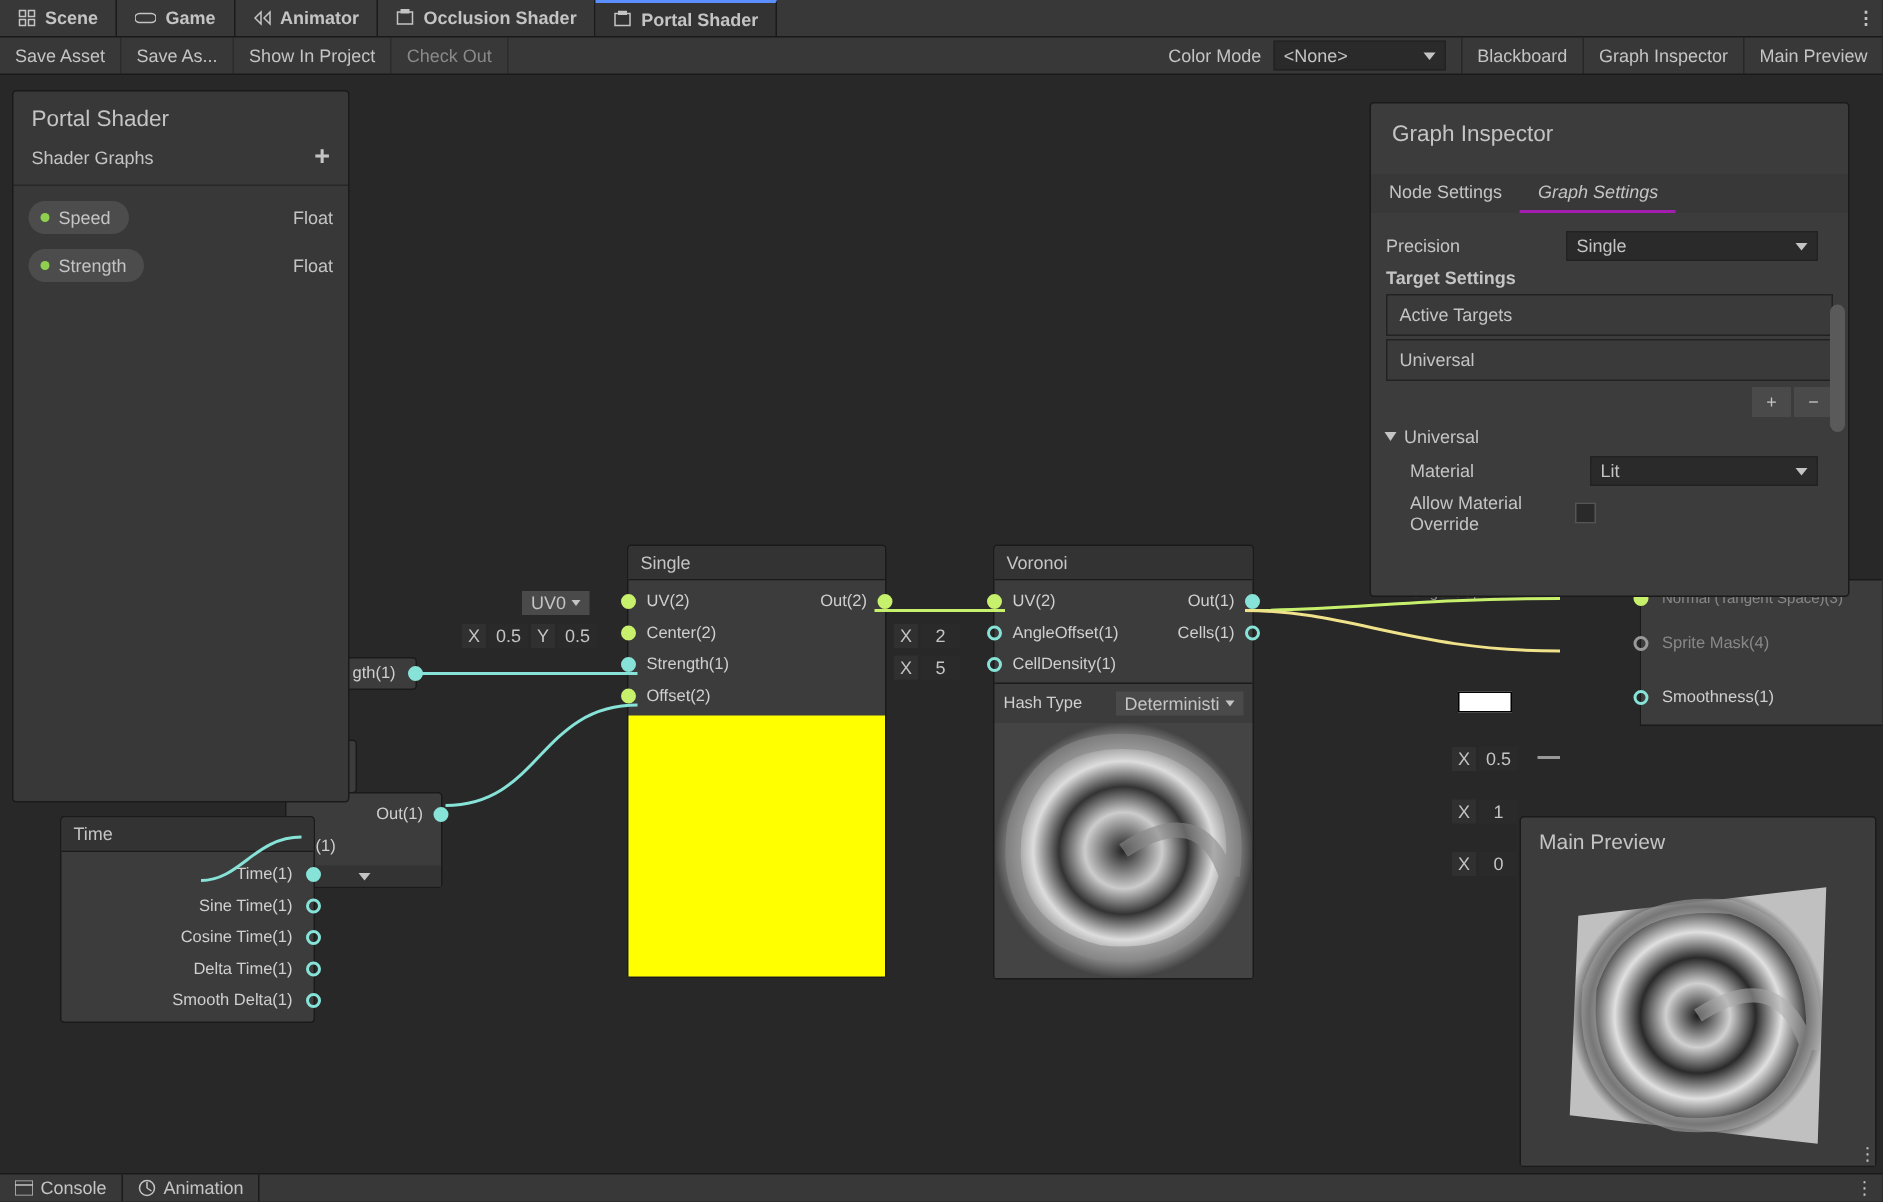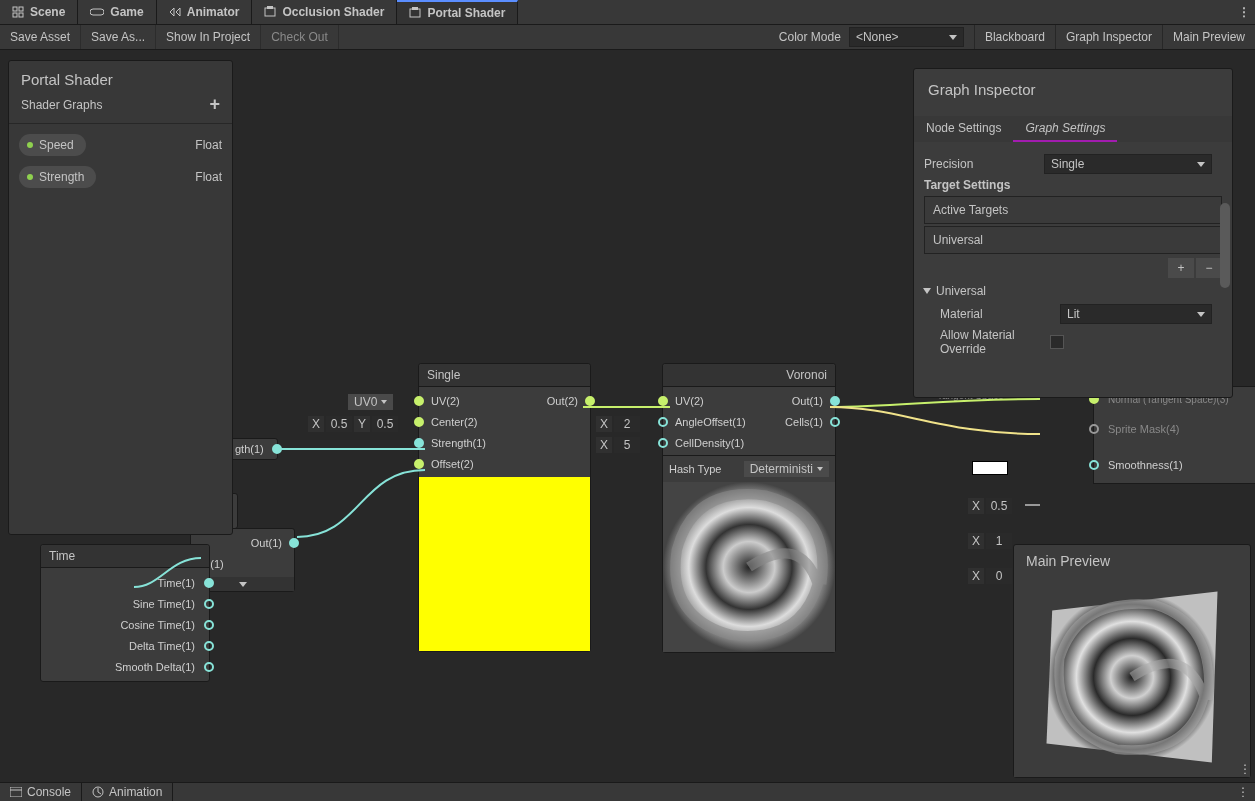--- a/index.html
+++ b/index.html
@@ -344,21 +344,21 @@
         <span class="chev"></span>
       </span>
   </div>
   <div style="position:absolute;top:366px;left:308px;" class="vfield">
     <span class="vl">X</span>
       <span class="vv">0.5</span>
     <span class="vl">Y</span>
       <span class="vv">0.5</span>
   </div>
 
-  <div class="node" style="top:313px;left:662px;width:174px;text-align:right;">
+  <div class="node" style="top:313px;left:662px;width:174px;">
     <div class="node-head">Voronoi</div>
     <div class="node-body">
       <div class="port-row both">
         <span class="port left filled"></span>
         <span class="plabel l">UV(2)</span>
         <span class="plabel r">Out(1)</span>
         <span class="port right cyan filled"></span>
       </div>
       <div class="port-row both">
         <span class="port left cyan"></span>

